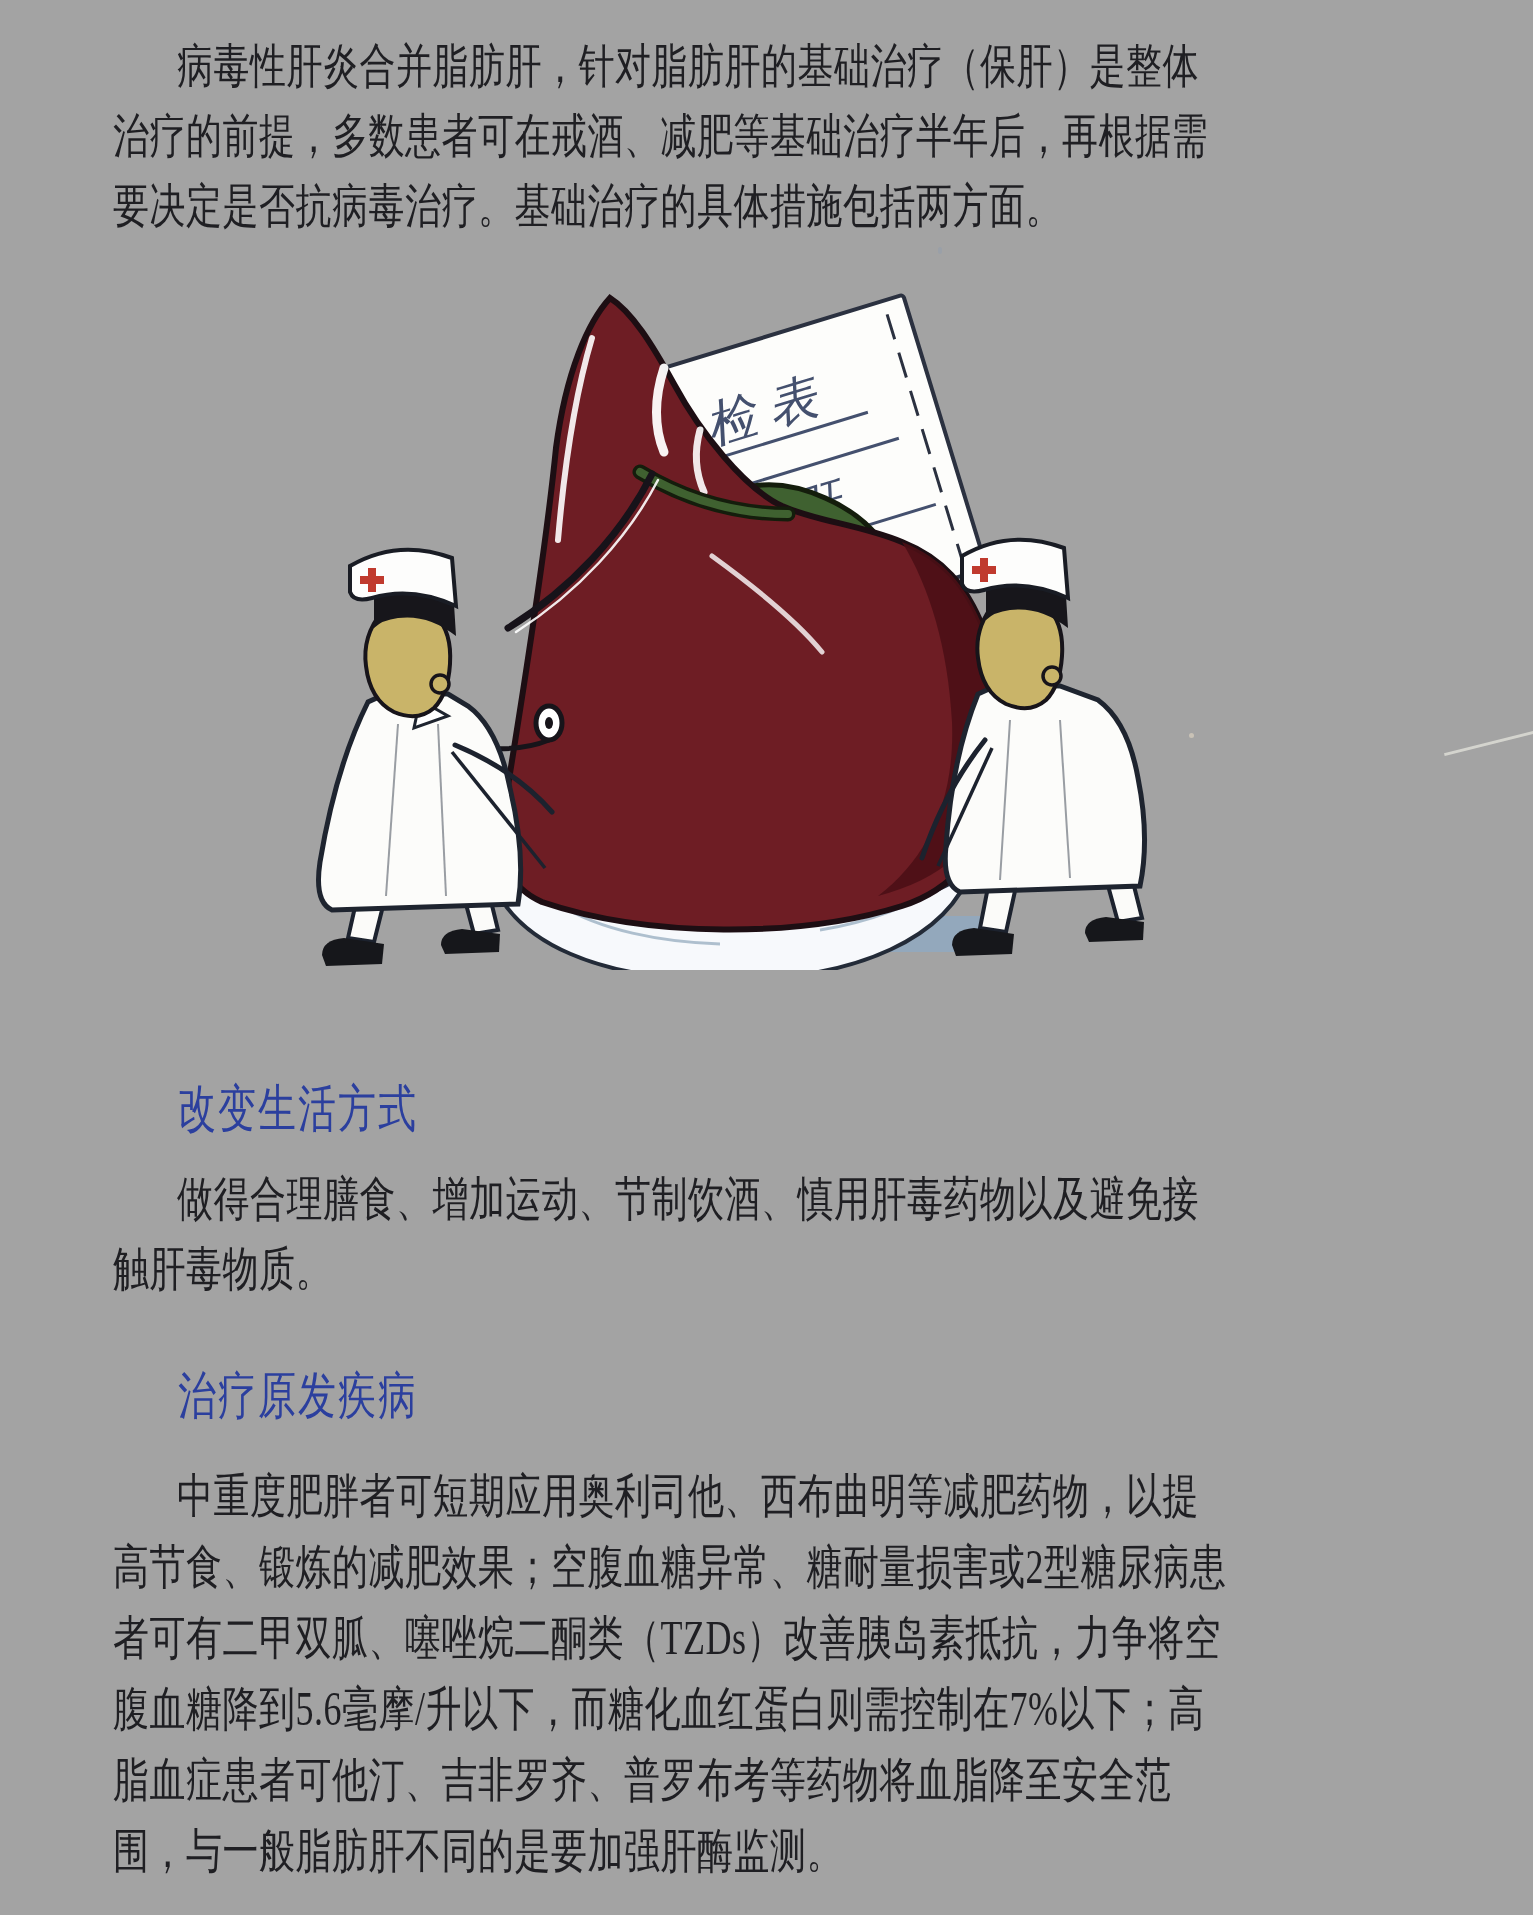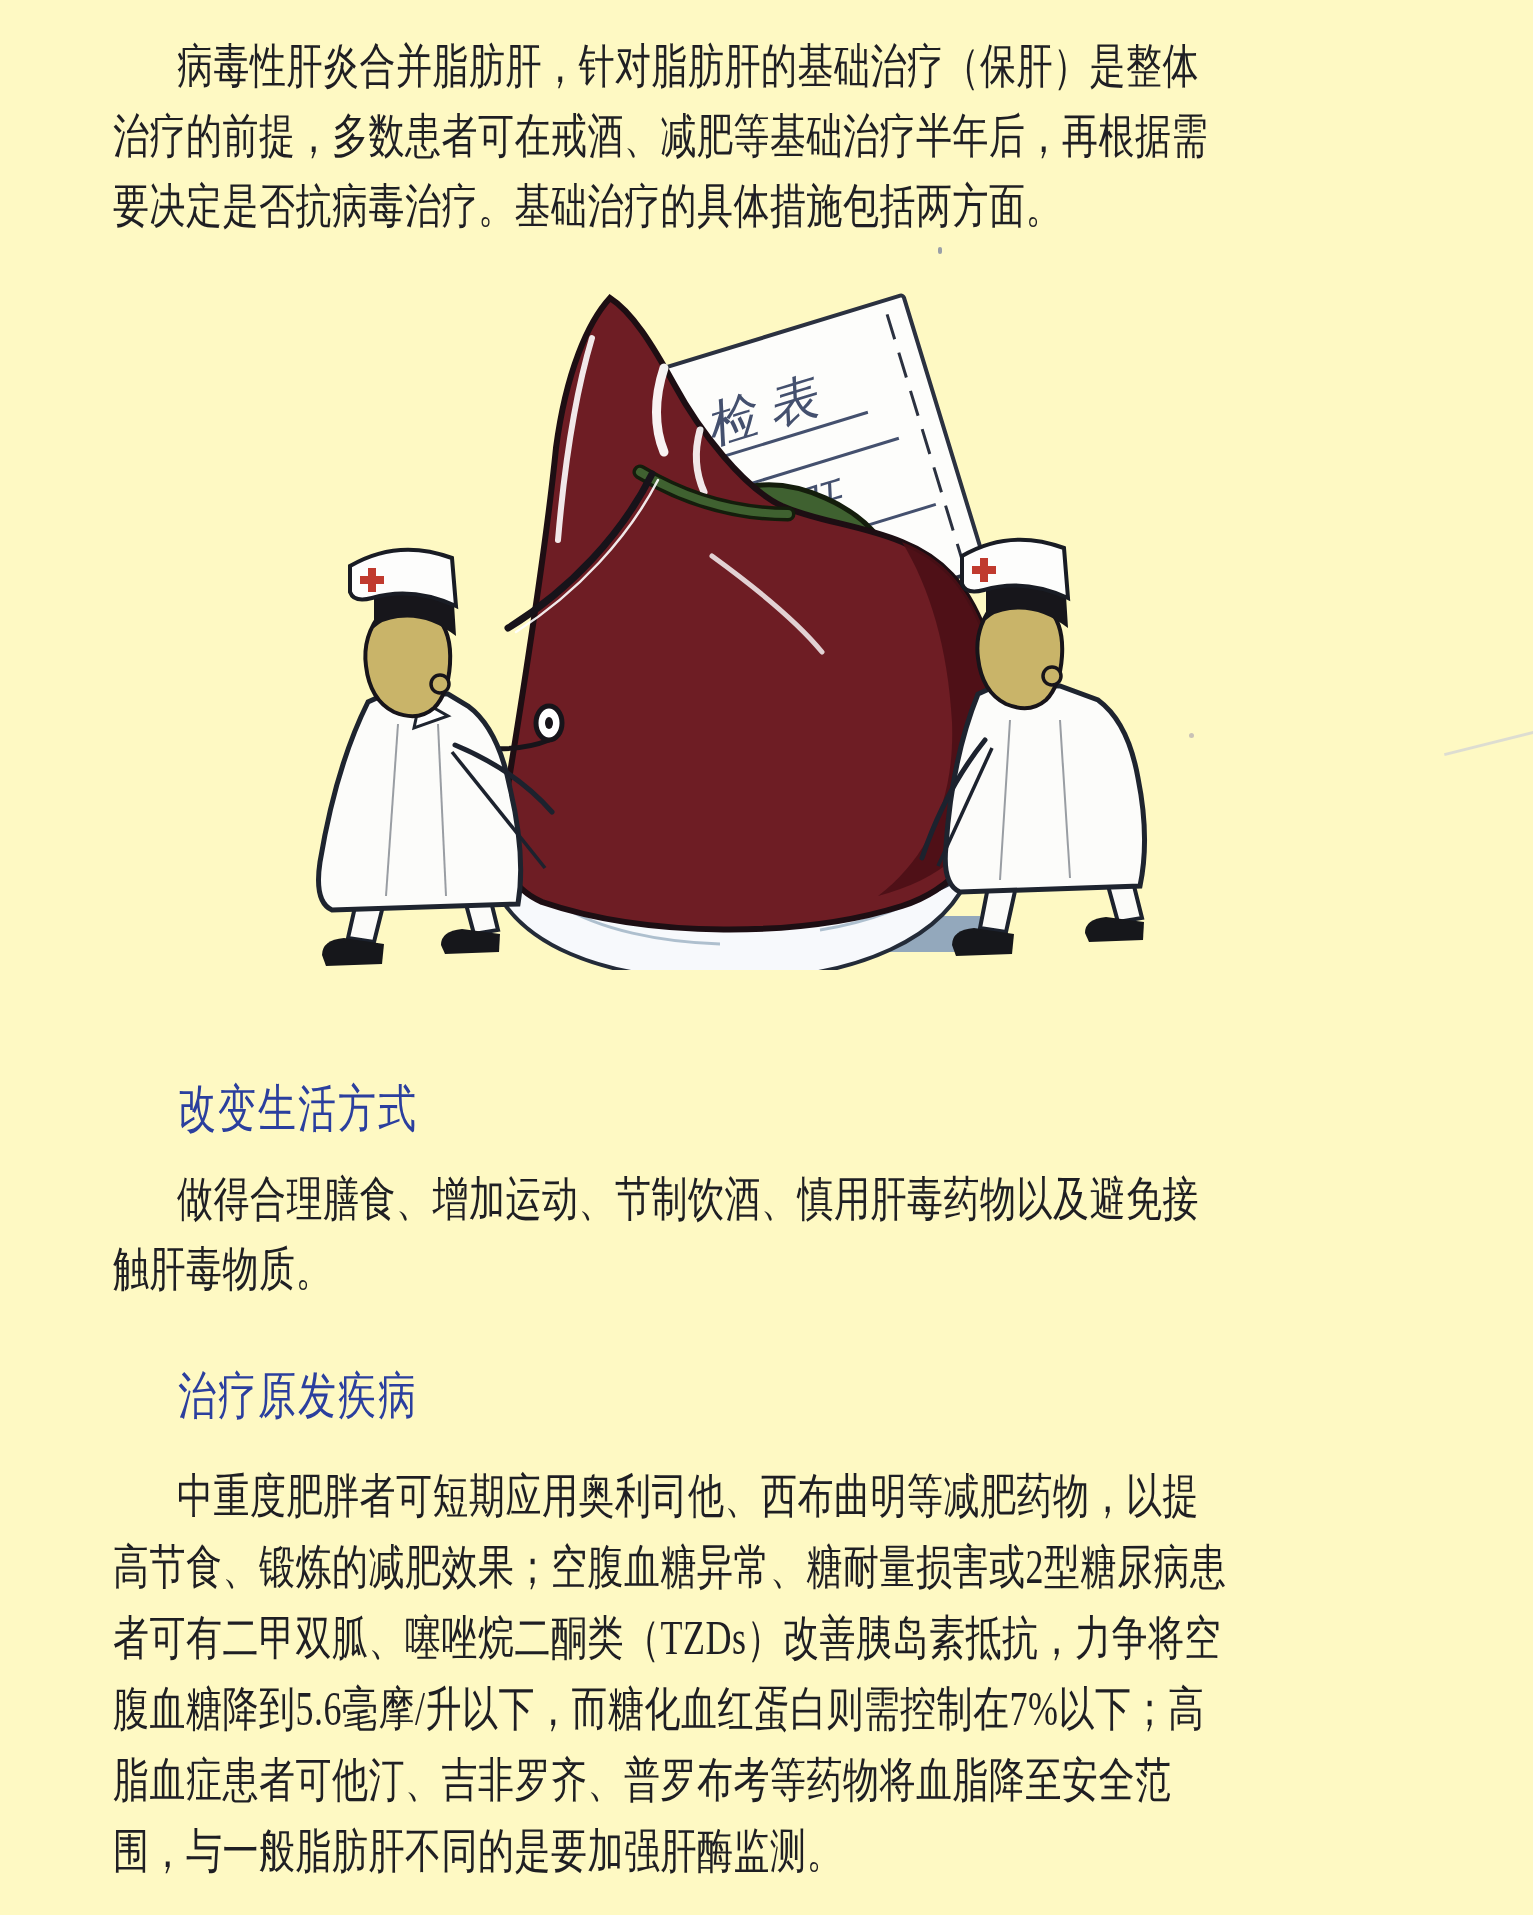--- a/index.html
+++ b/index.html
@@ -1,19 +1,19 @@
 <!DOCTYPE html>
 <html><head>
 <meta charset="utf-8">
 <style>
   html,body{margin:0;padding:0;}
   body{background:#e8e8e6;font-family:"Liberation Serif","DejaVu Serif",serif;}
   .page{
     position:relative;width:1533px;height:1915px;margin:0 auto;
-    background:#fef9c3;overflow:hidden;
+    background:#a3a3a3;overflow:hidden;
   }
   .tline{
     position:absolute;white-space:pre;font-size:36px;line-height:36px;
     color:#1f1f23;transform:scaleY(1.32);transform-origin:left top;
     letter-spacing:0.5px;
   }
   .heading{
     position:absolute;white-space:pre;font-size:38px;line-height:38px;
     color:#2b3f9e;transform:scaleY(1.35);transform-origin:left top;
     letter-spacing:2px;

